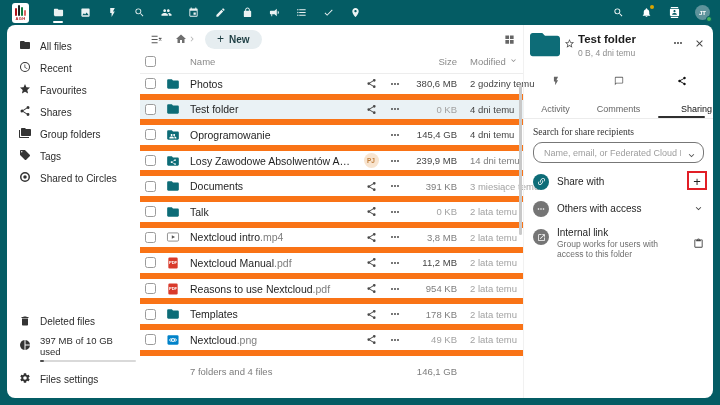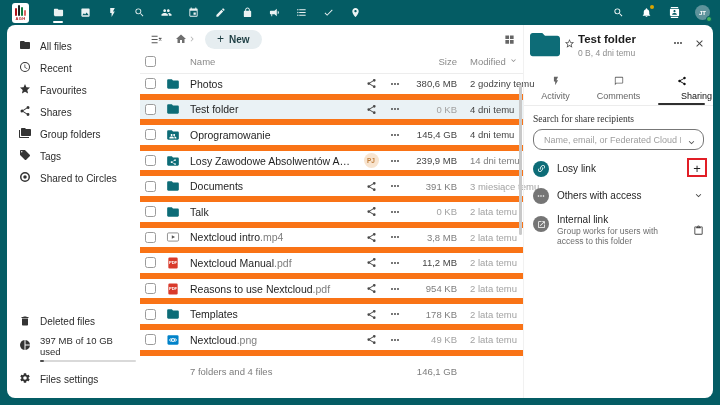--- a/index.html
+++ b/index.html
@@ -67,21 +67,21 @@
   #panel{width:190px;border-left:1px solid #f1f1f1;display:flex;flex-direction:column;position:relative;}
   #panel-head{display:flex;padding:4px 8px 0 4px;}
   #panel-thumb{flex:none;}
   #panel-star{margin:6px 3px 0 2px;cursor:pointer;}
   #panel-titles{margin-top:4px;min-width:0;}
   #panel-title{font-size:11.5px;font-weight:bold;color:#1c1c1c;white-space:nowrap;}
   #panel-sub{font-size:8.5px;color:#8c8c8c;margin-top:3px;}
   #panel-actions{margin-left:auto;display:flex;gap:10px;padding-top:6px;}
   #panel-actions span{cursor:pointer;}
   #tabs{display:flex;margin-top:6px;border-bottom:1px solid #ececec;}
-  .tab{flex:1;display:flex;flex-direction:column;align-items:center;gap:1px;padding:3px 0 4px;cursor:pointer;position:relative;}
+  .tab{flex:1;display:flex;flex-direction:column;align-items:center;gap:14px;padding:3px 0 4px;cursor:pointer;position:relative;}
   .tab .t-lbl{font-size:9px;color:#666;}
   .tab.active .t-lbl{color:#111;font-weight:normal;padding-left:30px;}
   .tab.active::after{content:"";position:absolute;bottom:0;left:12%;width:76%;height:2px;background:#2f2f2f;border-radius:1px;}
   #sharing{padding:8px 9px 0 9px;}
   #search-label{font-size:9.5px;color:#333;margin-bottom:5px;font-family:Liberation Serif, serif;}
   #recipient-box{position:relative;height:21px;border:1.5px solid #777;border-radius:9px;display:flex;align-items:center;padding:0 20px 0 8px;background:#fff;}
   #recipient-input{border:none;outline:none;width:100%;font-size:9px;color:#444;background:transparent;}
   #recipient-input::placeholder{color:#9d9d9d;}
   #recipient-chevron{position:absolute;right:6px;top:4px;}
   .share-row{display:flex;align-items:center;gap:8px;margin-top:10px;position:relative;min-height:17px;}
@@ -618,21 +618,21 @@
                 <path d="M7.41 8.59L12 13.17l4.59-4.58L18 10l-6 6-6-6 1.41-1.41z" fill="#555"></path>
               </svg></span>
         </div>
 
         <div class="share-row">
           <span class="share-avatar teal" id="ic-link">
               <svg width="9" height="9" viewBox="0 0 24 24">
                 <path d="M10.59 13.41c.41.39.41 1.03 0 1.42-.39.39-1.03.39-1.42 0a5.003 5.003 0 0 1 0-7.07l3.54-3.54a5.003 5.003 0 0 1 7.07 0 5.003 5.003 0 0 1 0 7.07l-1.49 1.49c.01-.82-.12-1.64-.4-2.42l.47-.48a2.982 2.982 0 0 0 0-4.24 2.982 2.982 0 0 0-4.24 0l-3.53 3.53a2.982 2.982 0 0 0 0 4.24zm2.82-4.24c.39-.39 1.03-.39 1.42 0a5.003 5.003 0 0 1 0 7.07l-3.54 3.54a5.003 5.003 0 0 1-7.07 0 5.003 5.003 0 0 1 0-7.07l1.49-1.49c-.01.82.12 1.64.4 2.43l-.47.47a2.982 2.982 0 0 0 0 4.24 2.982 2.982 0 0 0 4.24 0l3.53-3.53a2.982 2.982 0 0 0 0-4.24.973.973 0 0 1 0-1.42z" fill="#fff"></path>
               </svg>
             </span>
-          <span class="share-label">Losy link</span>
+          <span class="share-label">Share with</span>
           <span class="share-right">
             <span id="add-link-btn">+</span>
             <span id="annotation-box"></span>
           </span>
         </div>
 
         <div class="share-row">
           <span class="share-avatar grey" id="ic-others">
               <svg width="10" height="10" viewBox="0 0 24 24">
                 <path d="M6 10a2 2 0 1 0 0 4 2 2 0 0 0 0-4zm6 0a2 2 0 1 0 0 4 2 2 0 0 0 0-4zm6 0a2 2 0 1 0 0 4 2 2 0 0 0 0-4z" fill="#fff"></path>

